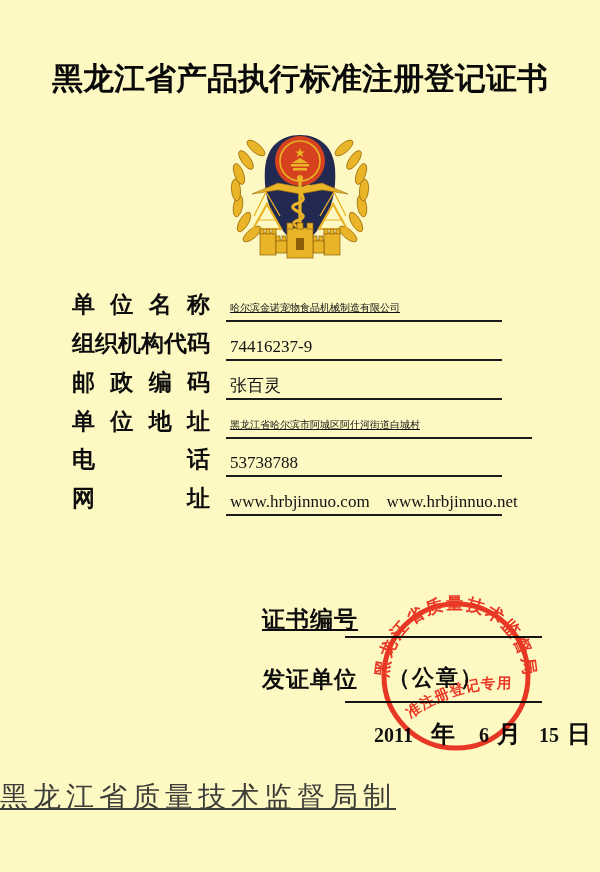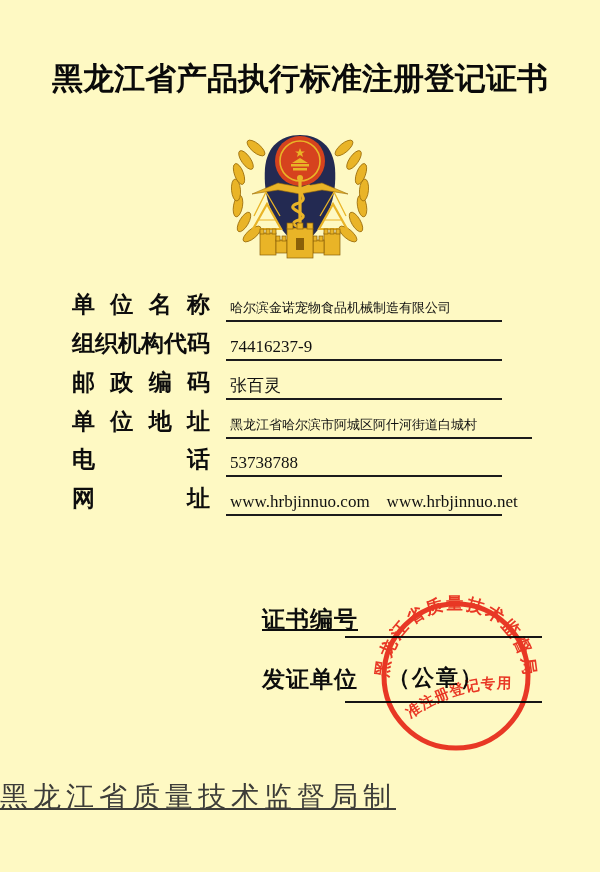--- a/index.html
+++ b/index.html
@@ -24,21 +24,21 @@
     font-family:"Liberation Sans", sans-serif; font-weight:bold;
     font-size:23px; line-height:26px; color:#0d0d0d;
     text-align:justify; text-align-last:justify; padding-bottom:5px;
   }
   .fvalue{
     margin-left:16px; width:272px; flex:0 0 272px;
     border-bottom:2px solid #1c1c1c;
     font-size:17px; line-height:20px; padding:0 0 2px 4px;
     white-space:nowrap; overflow:visible;
   }
-  .fvalue.small{ font-size:13px; }
+  .fvalue.small{ font-size:10px;text-decoration:underline; }
   .fvalue.wide{ width:302px; flex:0 0 302px; }
   
   .cert-label{
     position:absolute; left:262px;
     font-family:"Liberation Sans", sans-serif; font-weight:bold;
     font-size:23px; color:#0d0d0d; letter-spacing:1px;
   }
   .cert-number-label{ top:604px;text-decoration:underline; }
   .cert-issuer-label{ top:664px; }
   .cert-line{ position:absolute; left:345px; width:197px; border-top:2px solid #151515; }
@@ -173,20 +173,28 @@
     </div>
   </div>
 
   <div class="cert-label cert-number-label">证书编号</div>
   <div class="cert-line cert-line-1"></div>
 
   <div class="cert-label cert-issuer-label">发证单位</div>
   <div class="issuer-value">（公章）</div>
   <div class="cert-line cert-line-2"></div>
 
+  <div class="dateline">
+    <span class="num gap-m">2011</span>
+    <span class="unit gap-l">年</span>
+    <span class="num gap-s">6</span>
+    <span class="unit gap-m">月</span>
+    <span class="num gap-s">15</span>
+    <span class="unit">日</span>
+  </div>
 
   <svg class="seal" viewBox="0 0 170 170">
     <defs>
       <path id="sealArc" d="M 20,106 A 68,68 0 1 1 150,106" fill="none"></path>
       <path id="sealInner" d="M 34,132 A 150,150 0 0 1 148,98" fill="none"></path>
     </defs>
     <circle cx="85" cy="85" r="72" fill="none" stroke-width="5" stroke="#e8281e"></circle>
     <text font-size="17" letter-spacing="2.5" fill="#e8281e">
       <textPath href="#sealArc" startOffset="50%" text-anchor="middle">黑龙江省质量技术监督局</textPath>
     </text>

